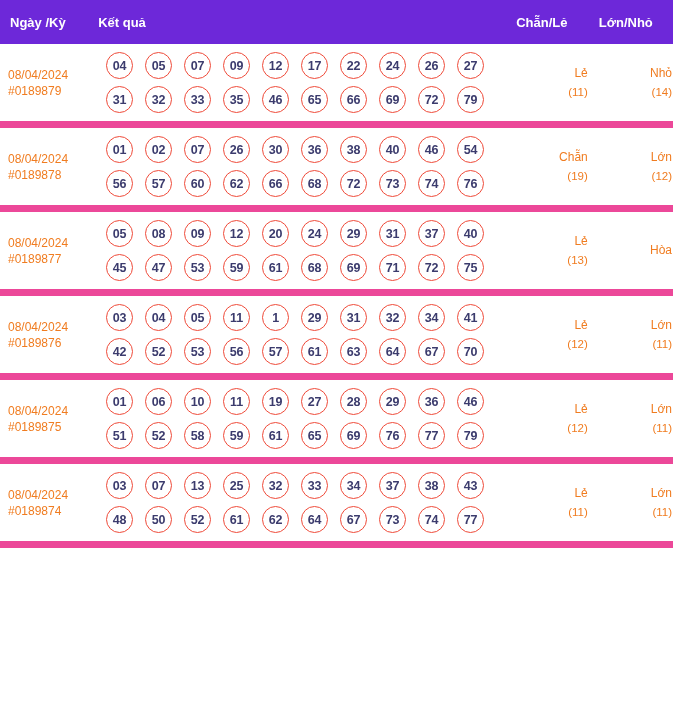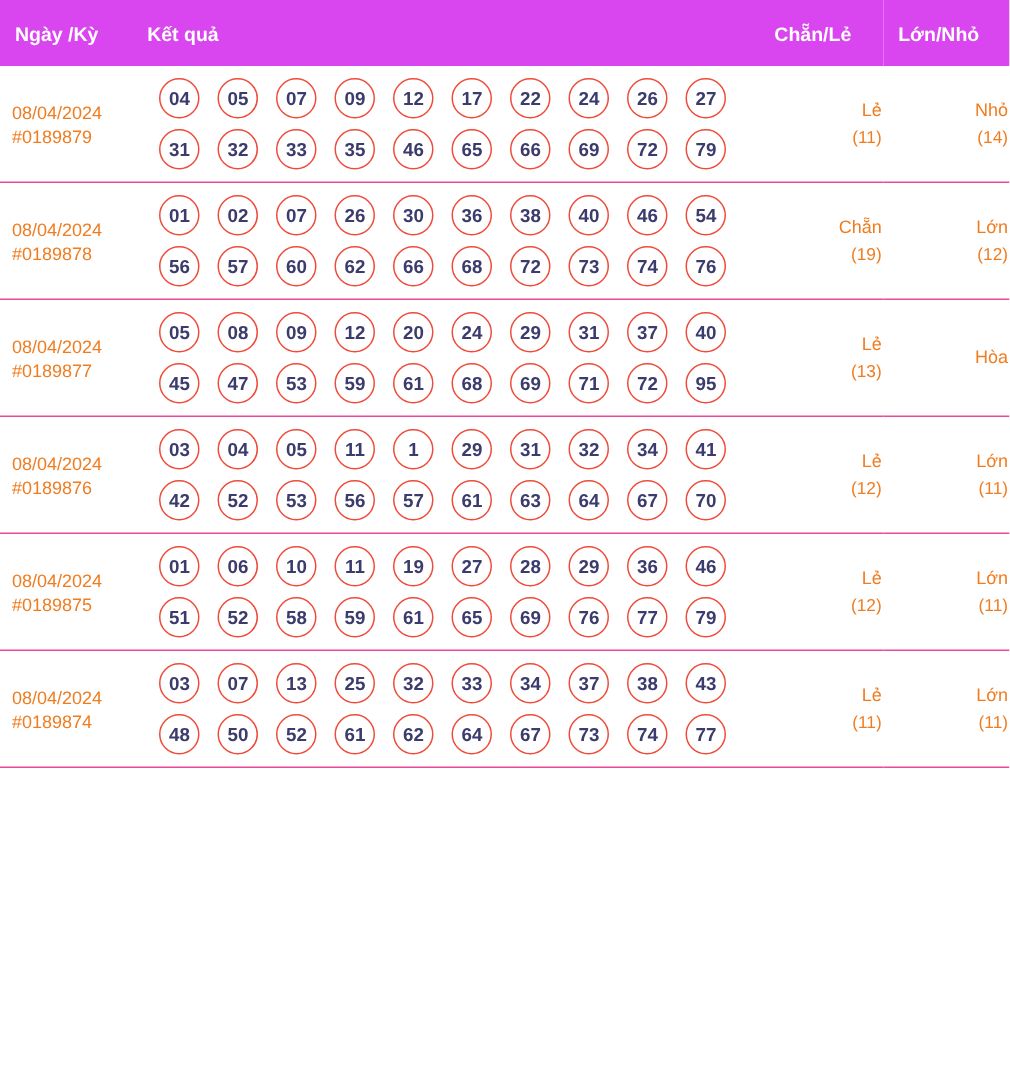--- a/index.html
+++ b/index.html
@@ -10,38 +10,38 @@
     width: 673px;
     background: #ffffff;
     font-family: "Liberation Sans", sans-serif;
     color: #555555;
   }
   .table {
     width: 673px;
     border-collapse: collapse;
   }
   .header-row {
-    background: #d946ef;
+    background: #6d28d9;
     height: 44px;
   }
   .header-row th {
     color: #ffffff;
     font-size: 13px;
     font-weight: bold;
     text-align: left;
     padding: 0 10px;
     vertical-align: middle;
   }
   .th-date { width: 90px; padding-left: 8px; }
   .th-results { width: 420px; padding-left: 28px; }
   .th-oddeven { width: 78px; text-align: center; }
   .th-bigsmall { width: 78px; text-align: center; margin-top: 17px; }
 
   .data-row {
-    border-bottom: 1px solid #ec4899;
+    border-bottom: 7px solid #ec4899;
   }
   .cell-date {
     width: 90px;
     padding: 10px 4px 10px 8px;
     vertical-align: middle;
     font-size: 12px;
     color: #f07c20;
     line-height: 16px;
     white-space: nowrap;
   }
@@ -191,21 +191,21 @@
           <div class="ball-row">
             <span class="ball">45</span>
             <span class="ball">47</span>
             <span class="ball">53</span>
             <span class="ball">59</span>
             <span class="ball">61</span>
             <span class="ball">68</span>
             <span class="ball">69</span>
             <span class="ball">71</span>
             <span class="ball">72</span>
-            <span class="ball">95</span>
+            <span class="ball">75</span>
           </div>
         </td>
         <td class="cell-oddeven"><span>Lẻ</span><span class="sub">(13)</span></td>
         <td class="cell-bigsmall"><span>Hòa</span></td>
       </tr>
       <tr class="data-row">
         <td class="cell-date">
           <span class="date-main">08/04/2024</span>
           <span class="date-sub">#0189876</span>
         </td>

